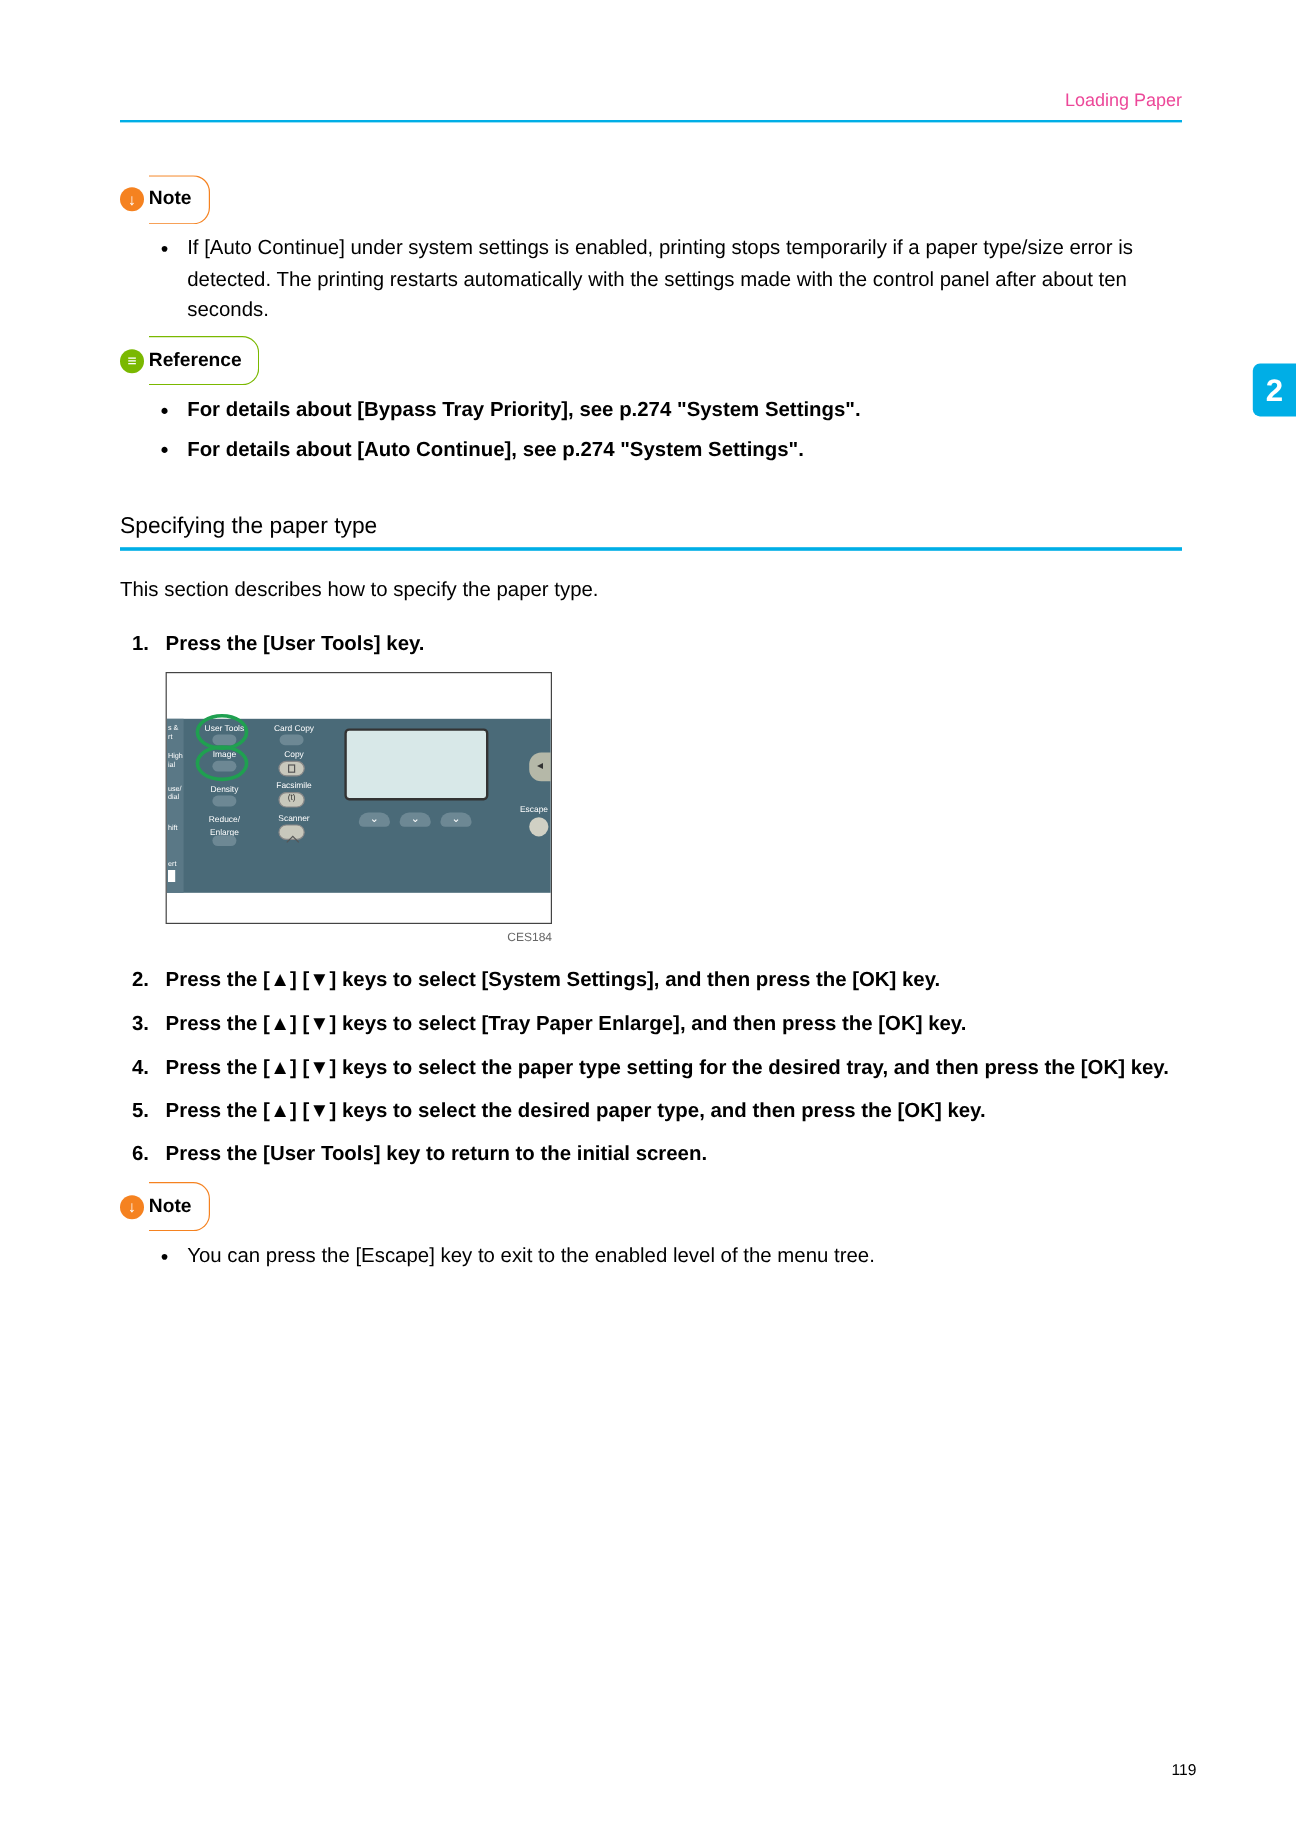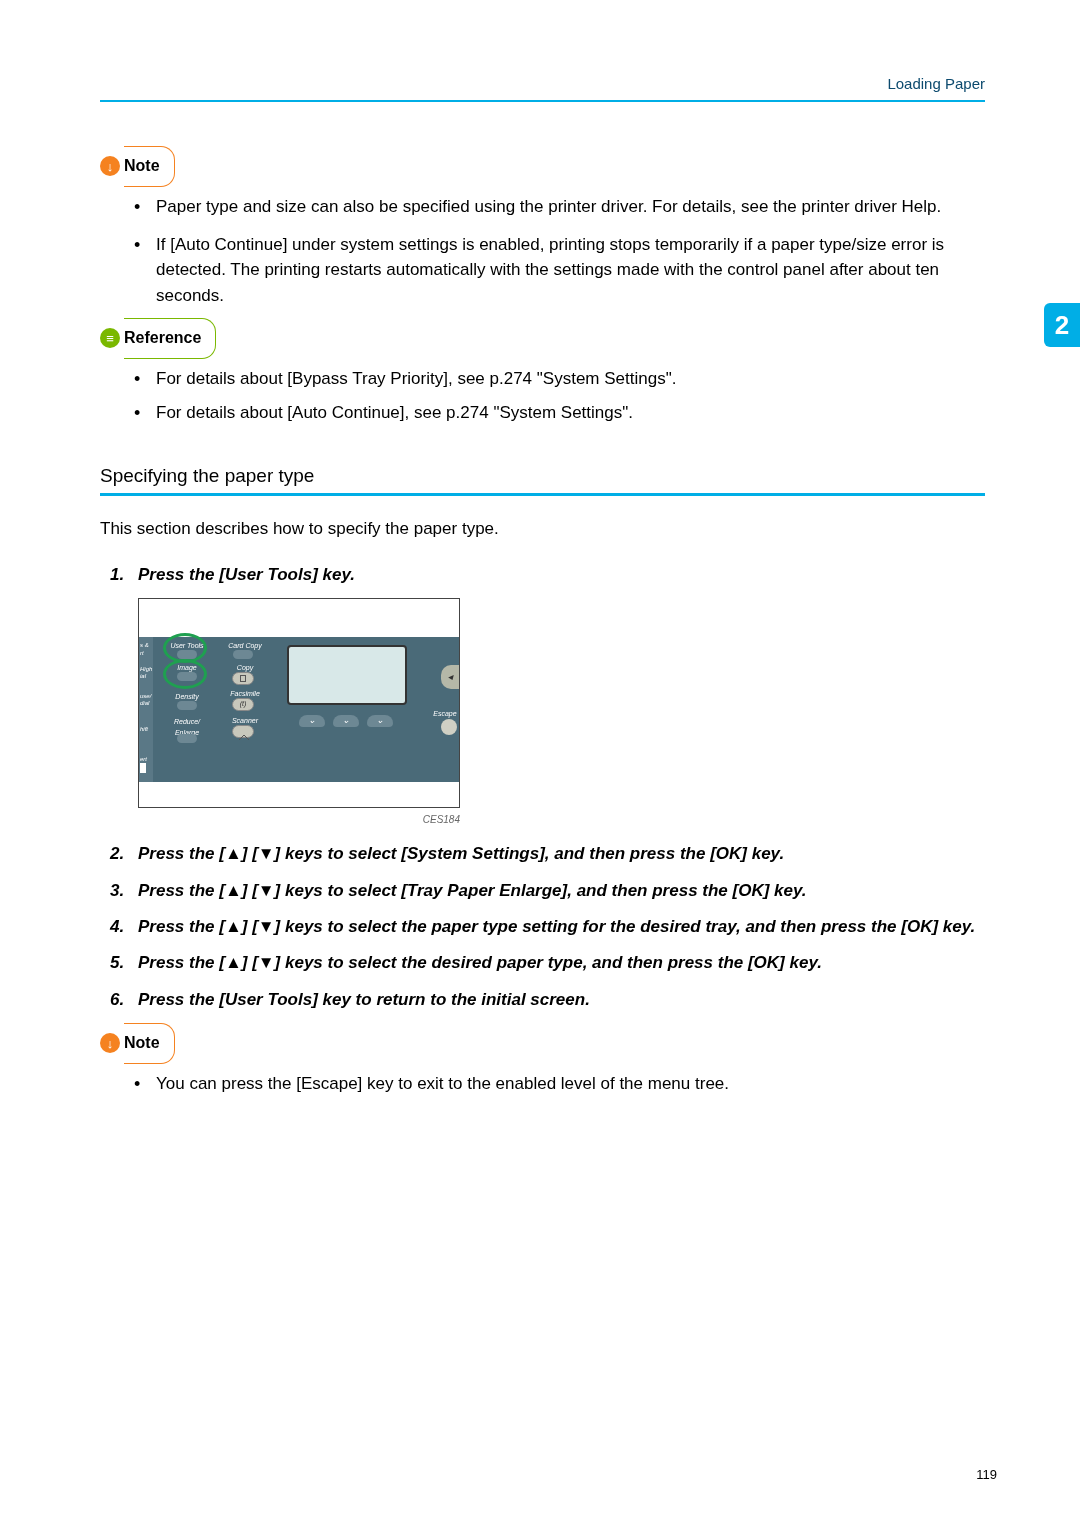--- a/index.html
+++ b/index.html
@@ -11,21 +11,21 @@
     width: 1080px;
     height: 1532px;
     position: relative;
   }
   .page {
     padding: 75px 95px 50px 100px;
   }
   .header-right {
     text-align: right;
     font-size: 15px;
-    color: #0c4a6e;
+    color: #ec4899;
     padding-bottom: 8px;
   }
   .header-rule {
     height: 2px;
     background: #00aee6;
     margin-bottom: 50px;
   }
   .side-tab {
     position: absolute;
     right: 0;
@@ -107,21 +107,20 @@
     margin-bottom: 20px;
   }
   .intro {
     line-height: 1.5;
     margin-bottom: 20px;
   }
   ol.steps {
     list-style: none;
     counter-reset: step;
     padding-left: 10px;
-    font-style: italic;
   }
   ol.steps > li {
     counter-increment: step;
     position: relative;
     padding-left: 28px;
     font-weight: bold;
     line-height: 1.55;
     margin-bottom: 10px;
   }
   ol.steps > li::before {
@@ -213,41 +212,40 @@
     width: 322px;
     margin-top: 4px;
     font-weight: normal;
   }
   .page-number {
     position: absolute;
     bottom: 50px;
     right: 83px;
     font-size: 13px;
   }
-  .tight ul.bullets > li { margin-bottom: 8px; }
+  .tight ul.bullets > li { margin-bottom: 8px; font-weight: bold; }
 </style>
 </head>
 <body>
 
 <div class="page">
 
   <div class="header-right">Loading Paper</div>
   <div class="header-rule"></div>
 
   <div class="side-tab">2</div>
 
   
   <div class="callout callout-note">
     <span class="callout-icon">↓</span>
     <span class="callout-border">
       <span class="callout-label">Note</span>
     </span>
   </div>
   <ul class="bullets">
-    <li>Paper type and size can also be specified using the printer driver. For details, see the printer driver Help.</li>
     <li>If [Auto Continue] under system settings is enabled, printing stops temporarily if a paper type/size error is detected. The printing restarts automatically with the settings made with the control panel after about ten seconds.</li>
   </ul>
 
   
   <div class="callout callout-ref" style="margin-top:4px;">
     <span class="callout-icon">≡</span>
     <span class="callout-border">
       <span class="callout-label">Reference</span>
     </span>
   </div>

